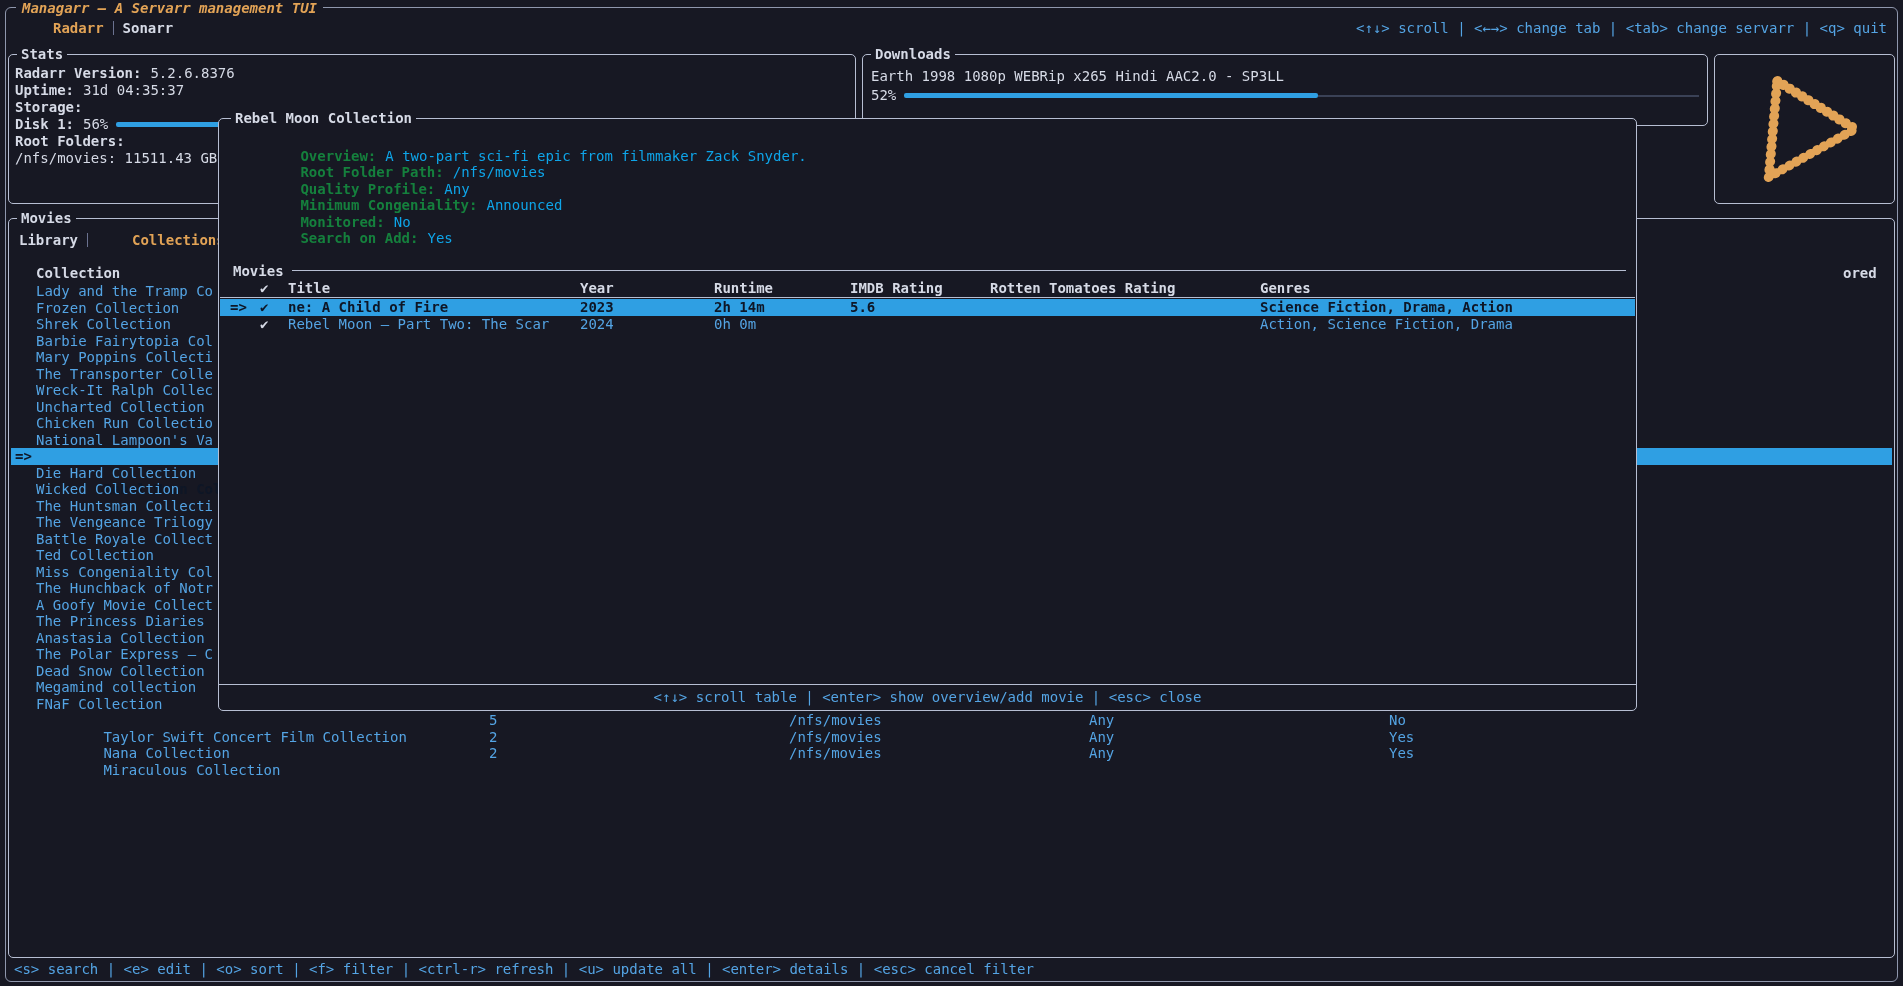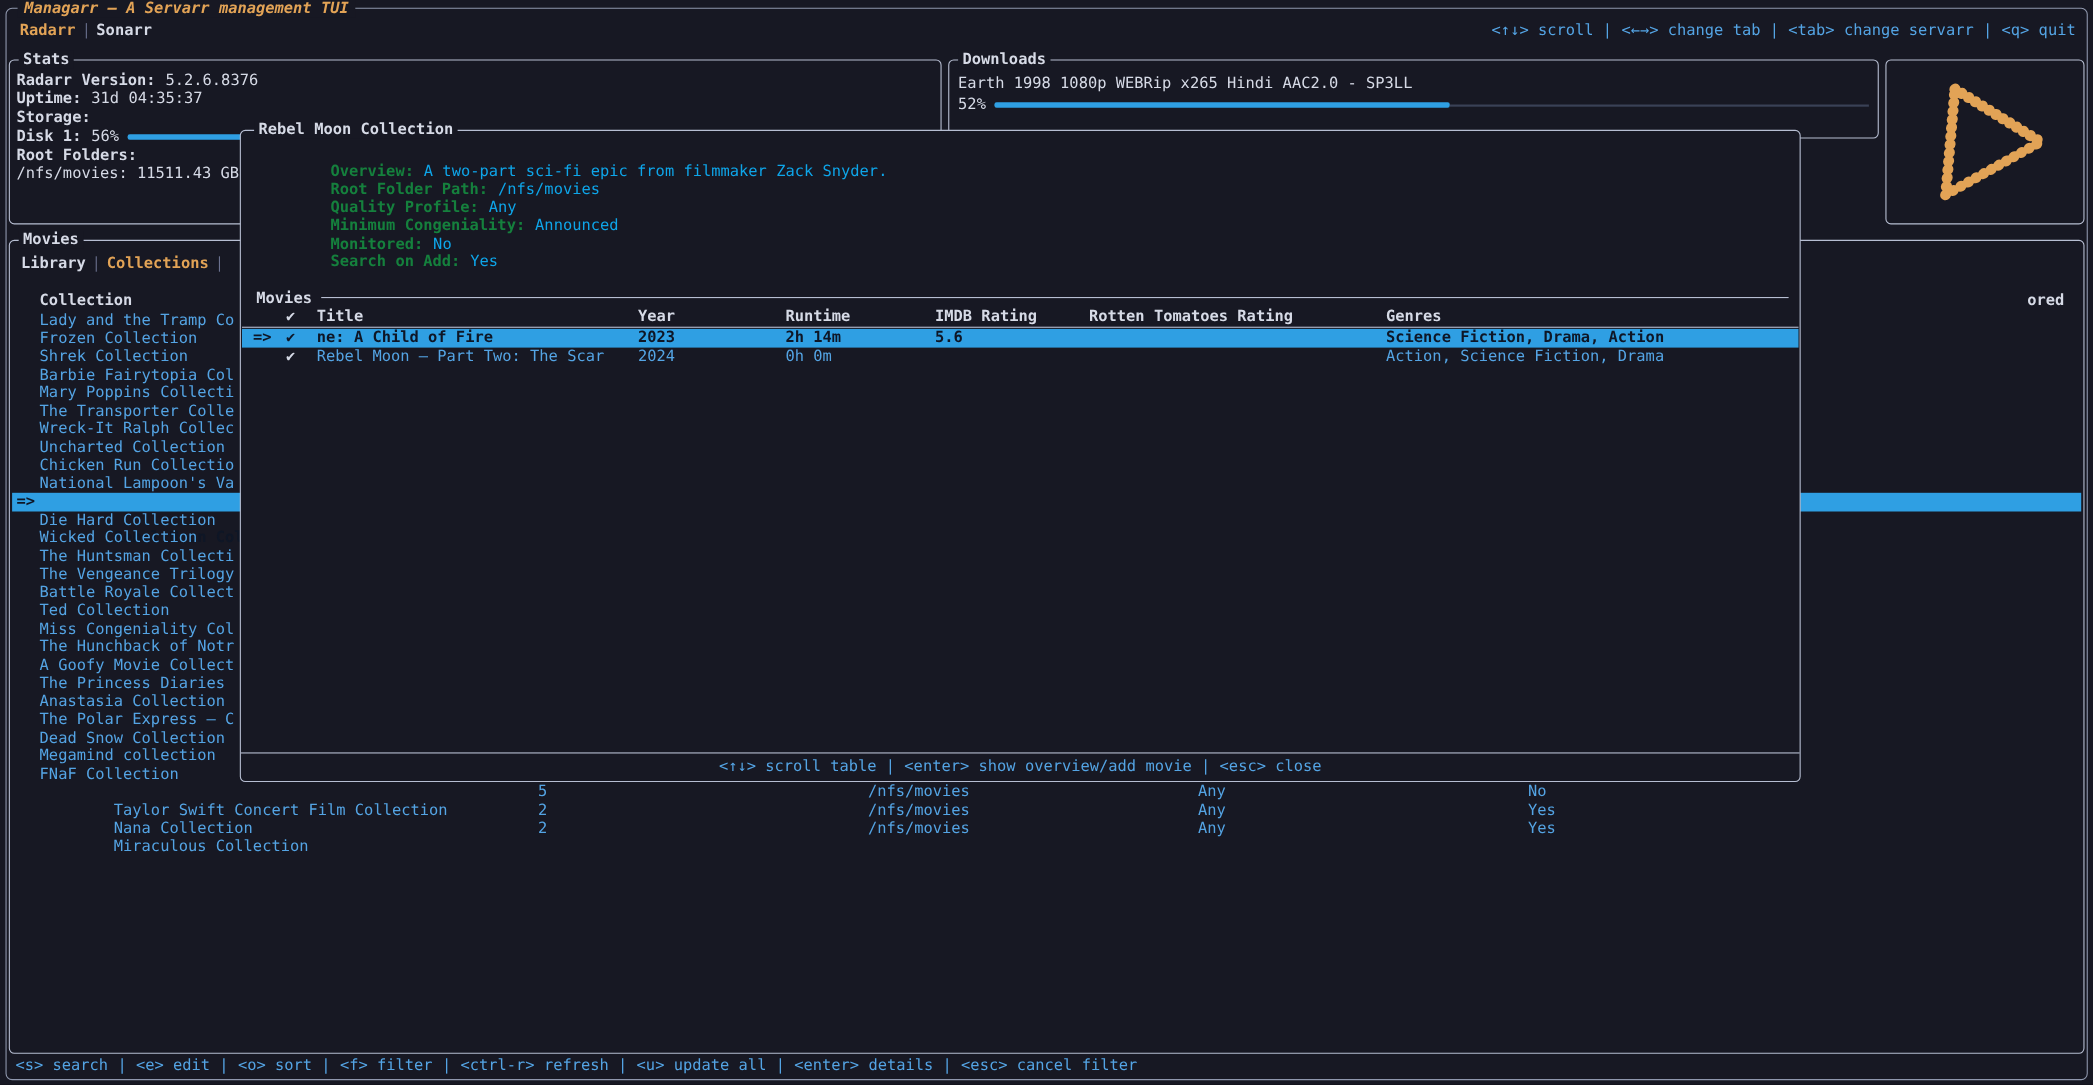--- a/index.html
+++ b/index.html
@@ -17,21 +17,21 @@
   
   .frame { position:absolute; left:5px; top:7px; right:5px; bottom:4px;
            border:1px solid #8f97ad; border-radius:6px; pointer-events:none; }
   .app-title { position:absolute; left:16px; top:0; background:#171823; padding:0 6px;
                color:#e2a356; font-style:italic; font-weight:bold; z-index:3; white-space:pre; }
 
   
   .servarr-tabs { position:absolute; left:18px; top:19px; display:flex; align-items:center; height:17px; z-index:2; }
   .tab-sep { width:1px; height:14px; background:#6b7290; display:inline-block; margin:0 9px; }
   .tab-label { font-weight:bold; color:#d6dae6; white-space:pre; }
-  .tab-label.active { color:#e2a356; }
+  .tab-label.active { color:#e2a356;margin-left:35px; }
   .hints-top { position:absolute; right:16px; top:20px; color:#54a4e4; white-space:pre; z-index:2; }
 
   
   .panel { position:absolute; border:1px solid #b7bed2; border-radius:5px;text-decoration:underline; }
   .panel-title { position:absolute; top:-9px; left:8px; background:#171823; padding:0 4px;
                  font-weight:bold; color:#d6dae6; white-space:pre; }
 
   
   .stats-content { position:absolute; left:6px; top:10px; right:24px; }
   .stat-line { height:17px; line-height:17px; white-space:pre; display:flex; align-items:center; }

